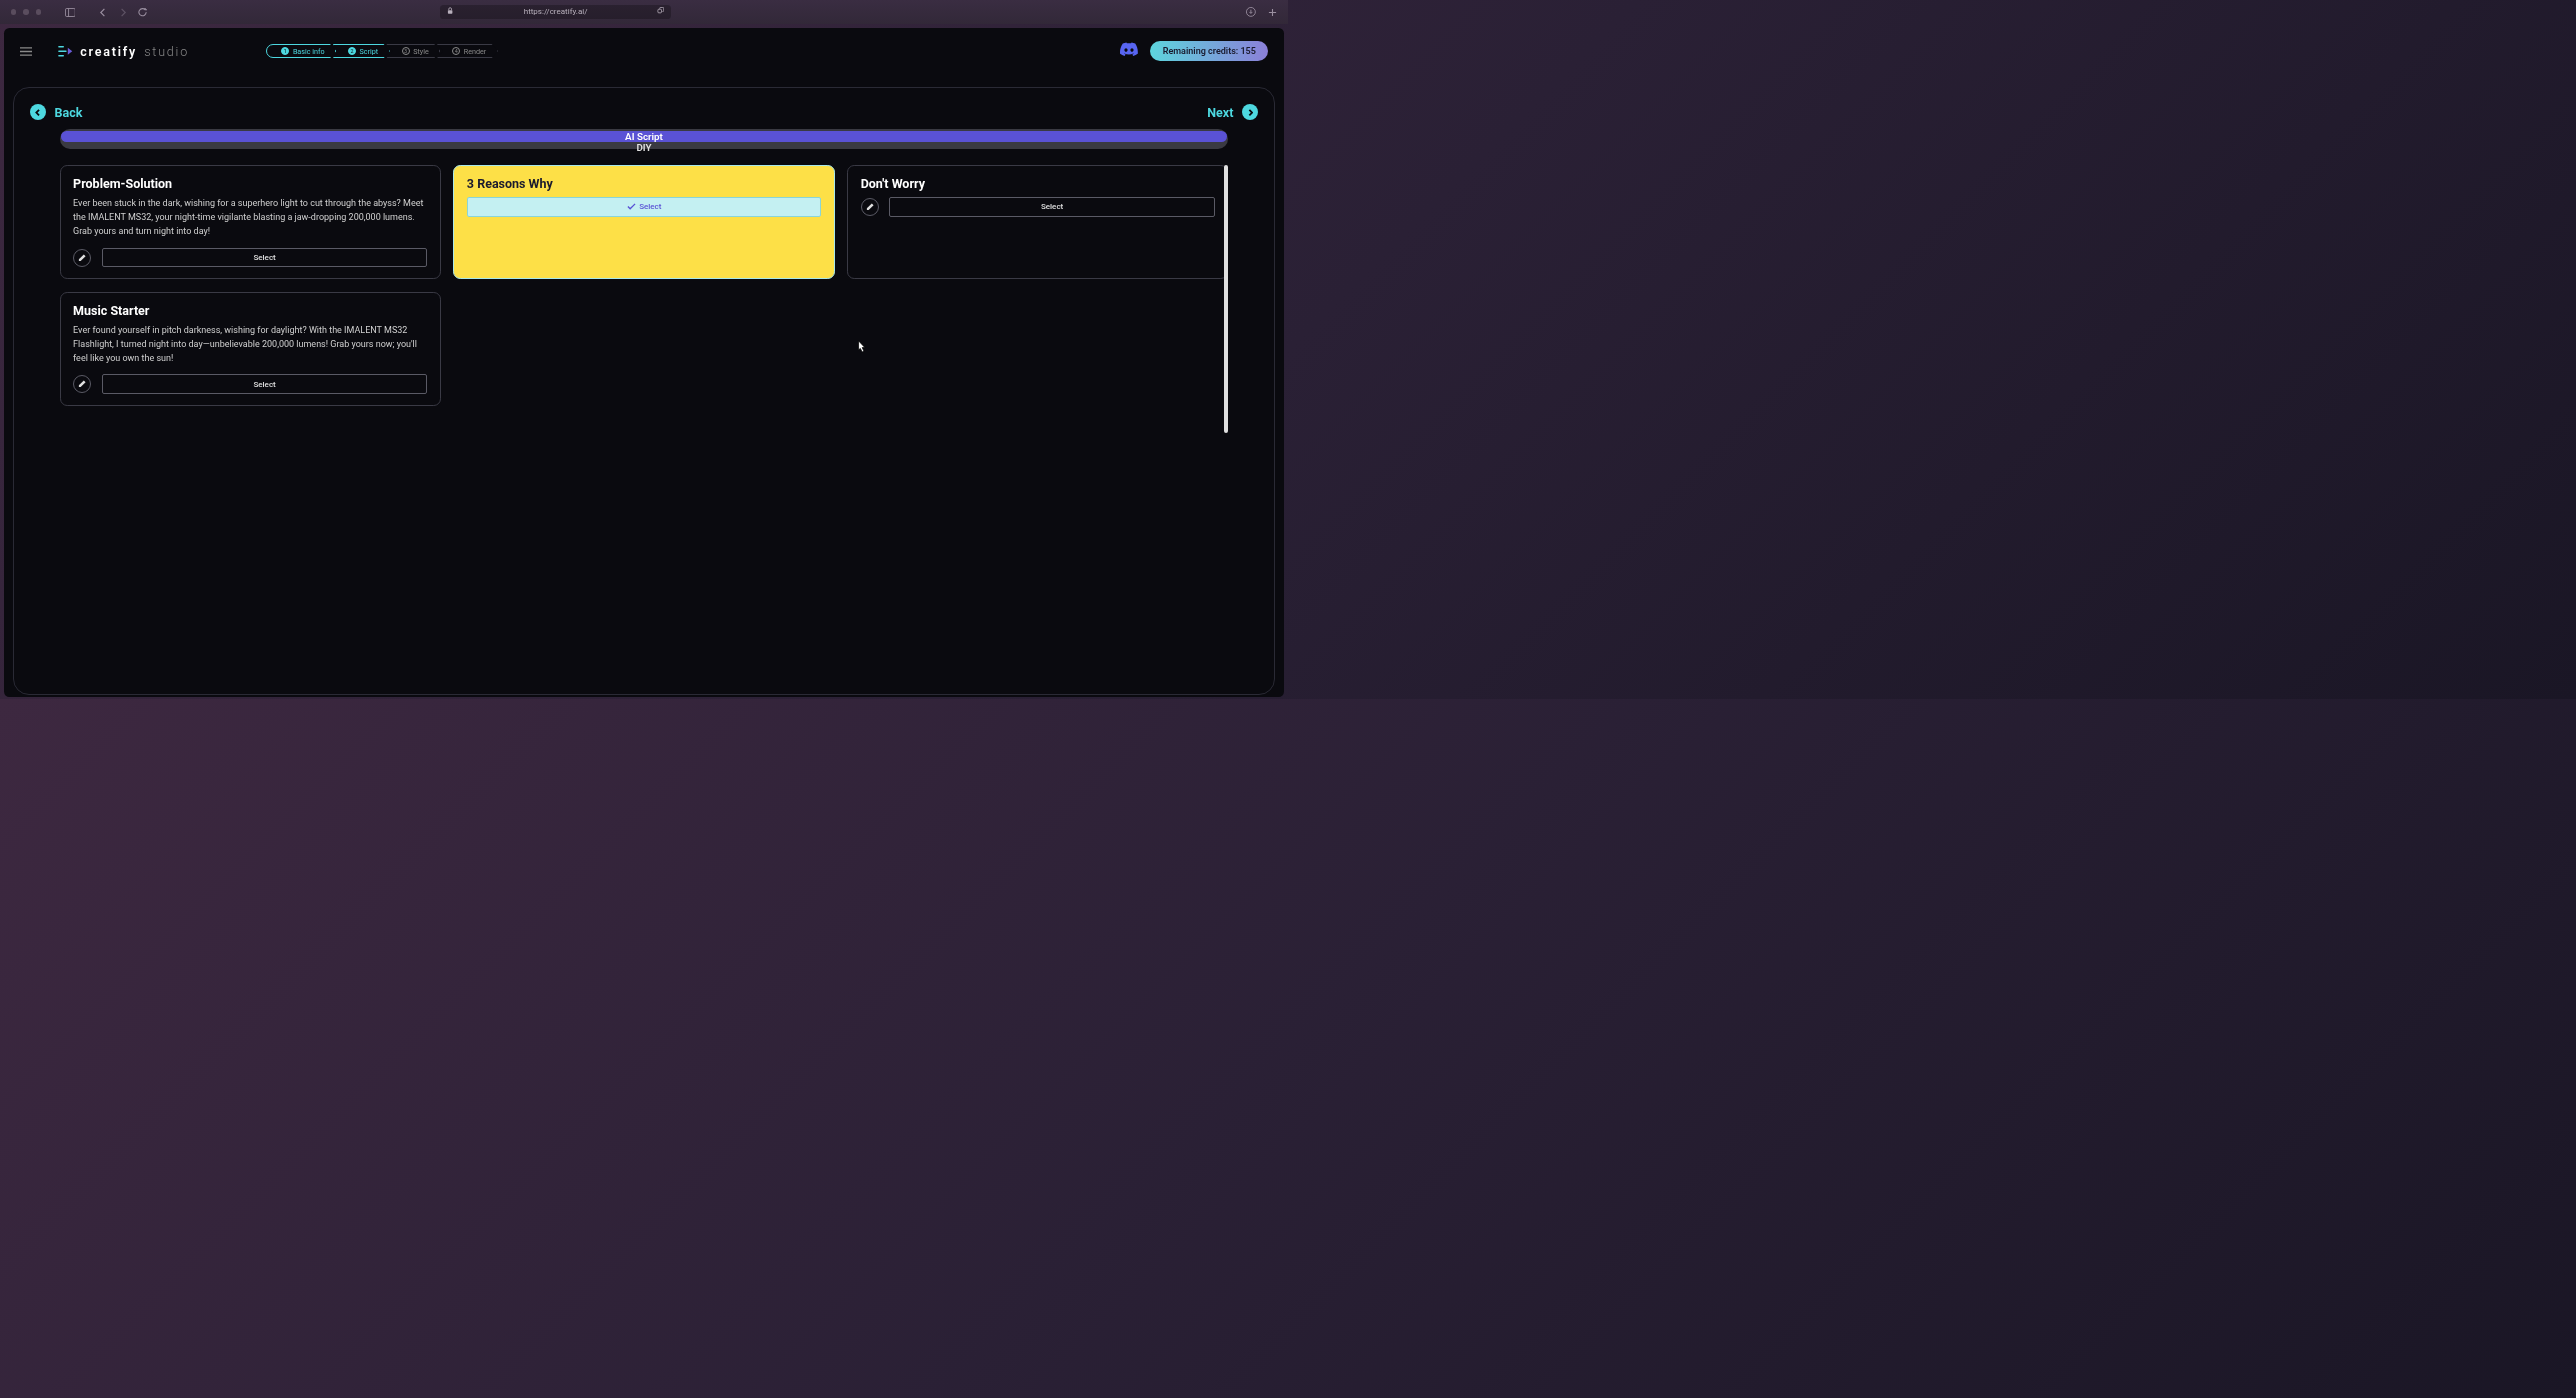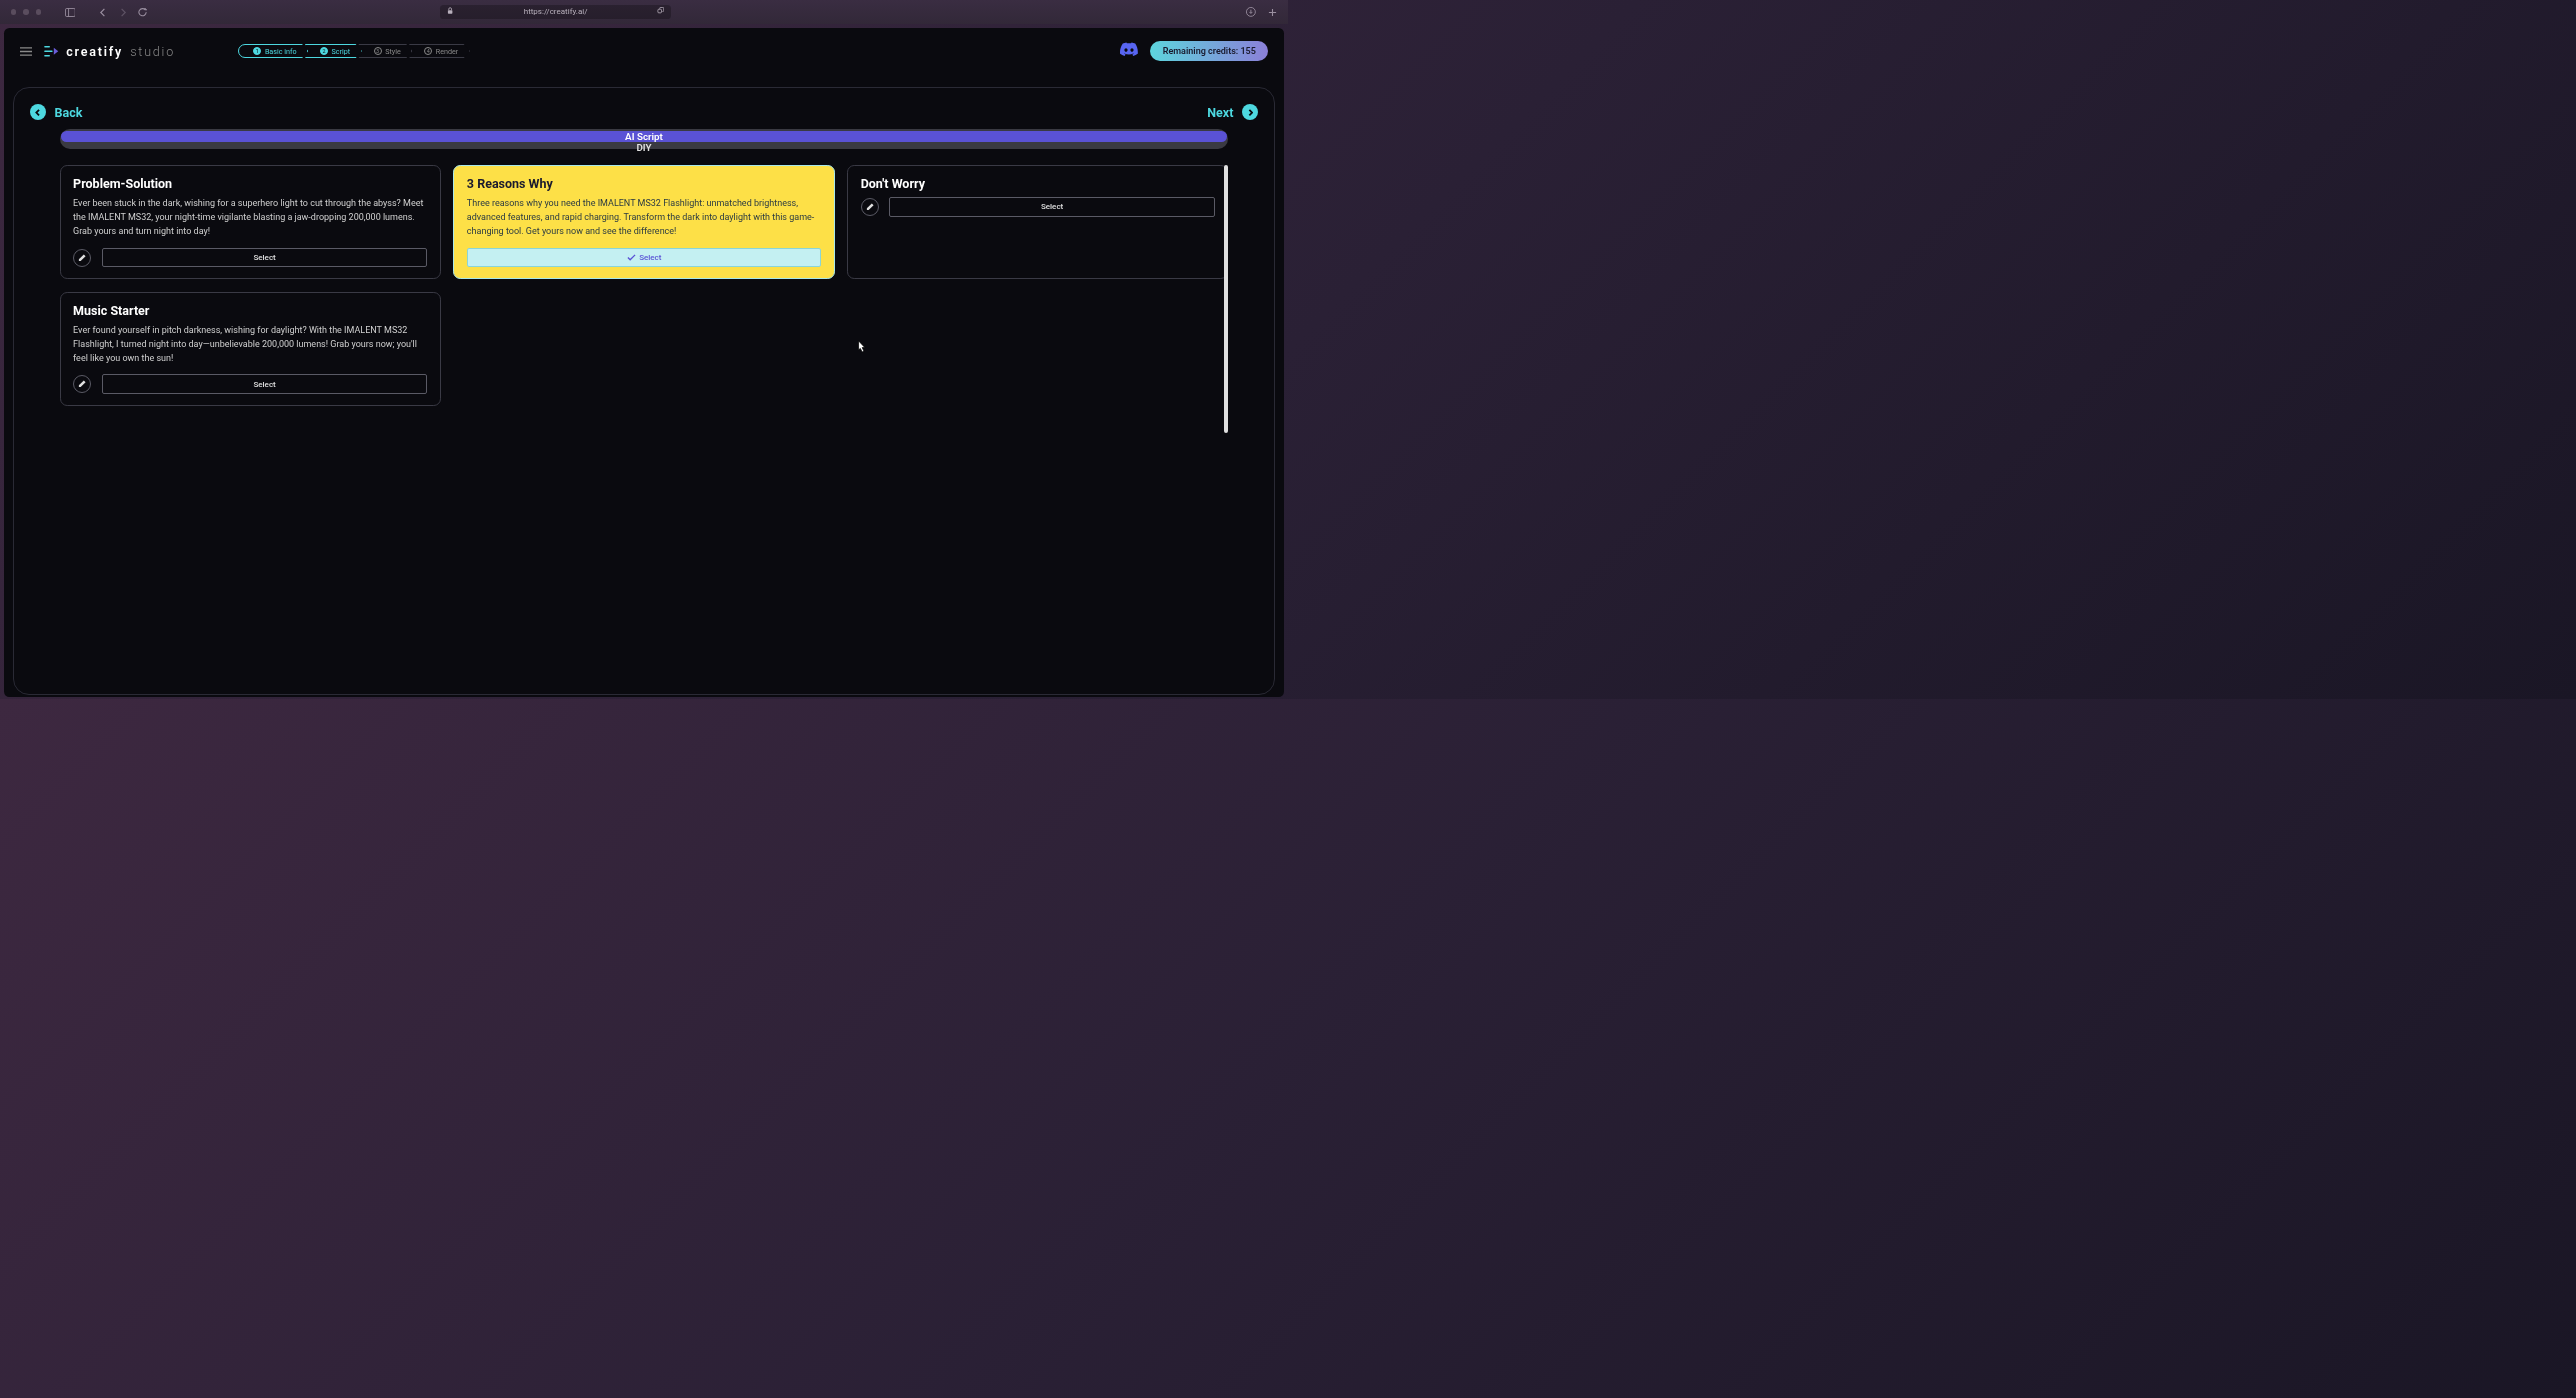--- a/index.html
+++ b/index.html
@@ -51,20 +51,21 @@
   padding: 0;
   overflow: hidden;
 }
 
 
 .app-header {
   height: 47px;
   display: flex;
   align-items: center;
   padding: 0 16px;
+  gap: 14px;
 }
 .menu-icon { color: #8a8a8a; margin-right: 10.7px; cursor: pointer; }
 .logo {
   display: flex;
   align-items: center;
   gap: 5.4px;
   color: #fff;
   font-size: 12.5px;
   font-weight: 300;
 }
@@ -450,21 +451,20 @@
                     </svg>
             </div>
             <div class="select-btn">
               <span>Select</span>
             </div>
           </div>
         </div>
 
         <div class="card selected" style="position:relative">
           <div class="card-title">3 Reasons Why</div>
-          <div class="card-body">Three reasons why you need the IMALENT MS32 Flashlight: unmatched brightness, advanced features, and rapid charging. Transform the dark into daylight with this game-changing tool. Get yours now and see the difference!</div>
           <div class="card-actions">
             <div class="select-btn">
               <svg width="9" height="7.2" viewBox="0 0 10 8" fill="none" stroke="currentColor" stroke-width="1.5">
                       <path d="M1 4l2.5 2.5L9 1"></path>
                     </svg>
               <span>Select</span>
             </div>
           </div>
           <div class="cursor">
             <svg width="14.3" height="16" viewBox="0 0 16 18" fill="#fff" stroke="#000" stroke-width="0.8">

